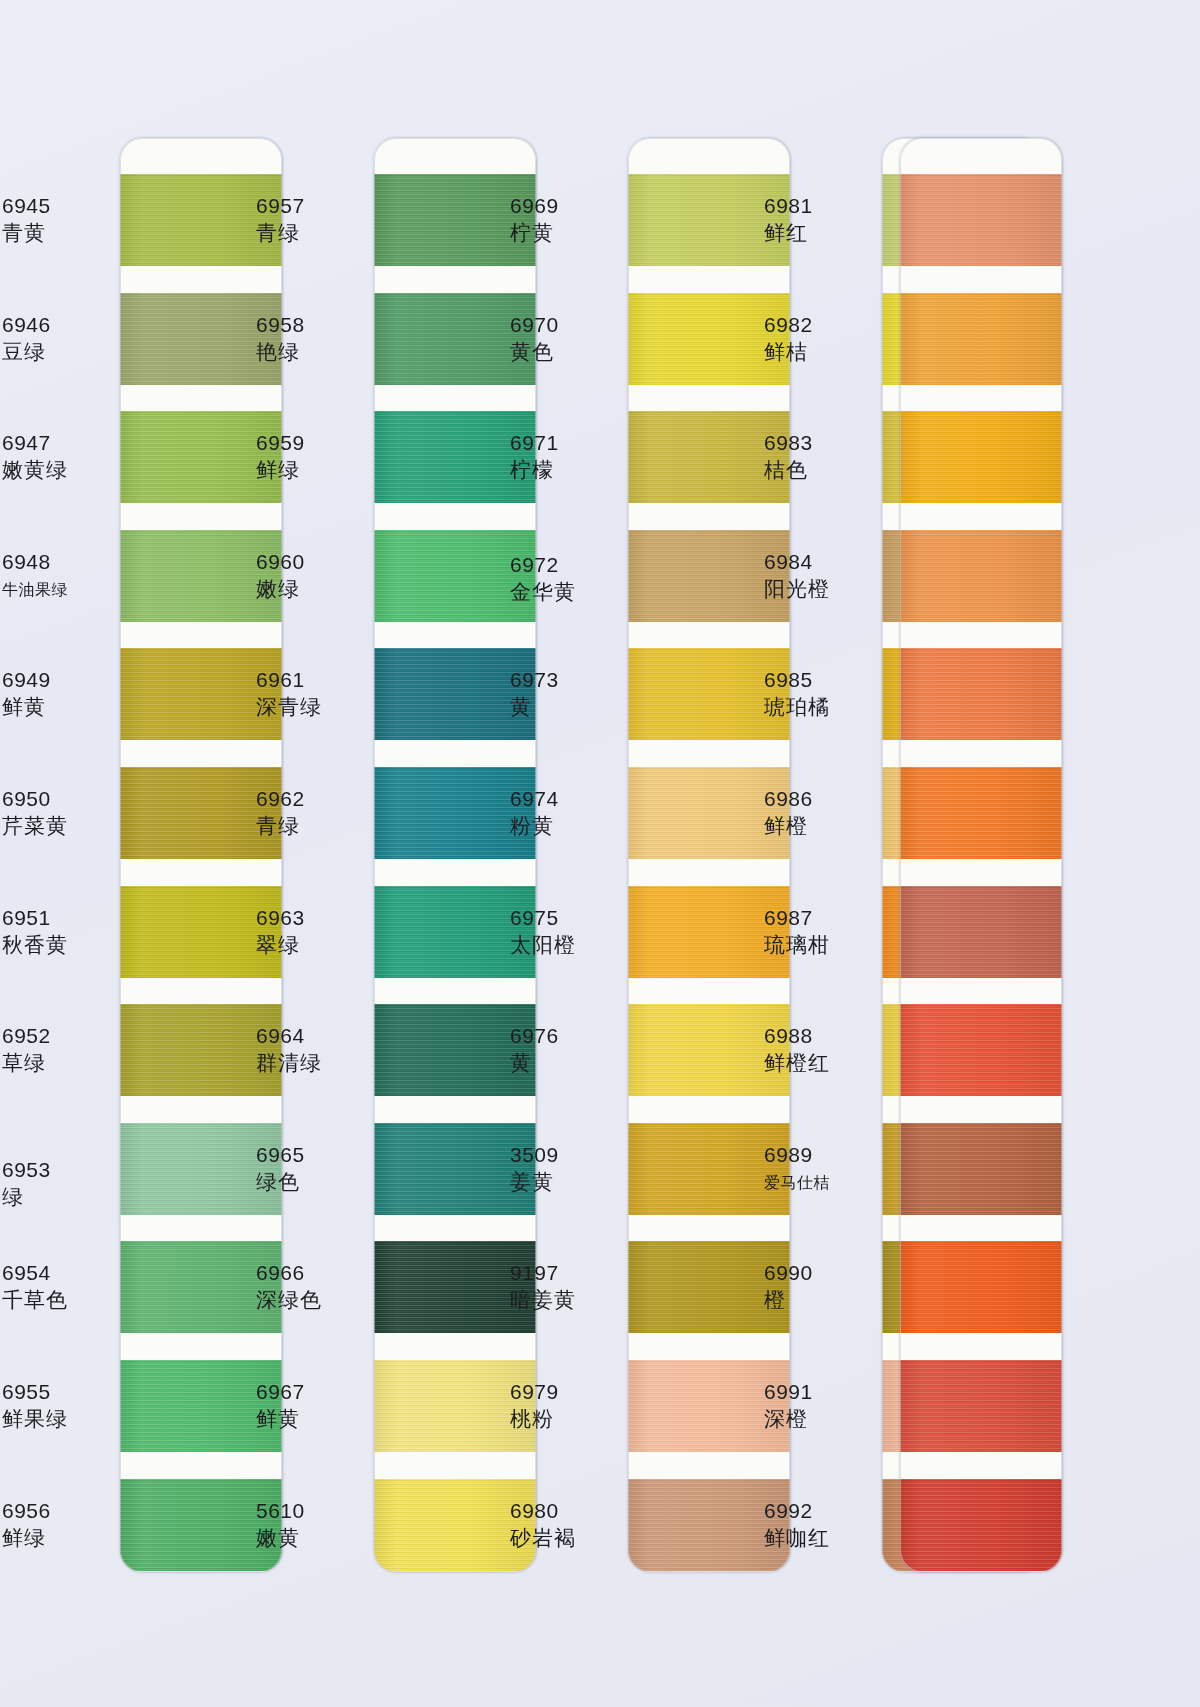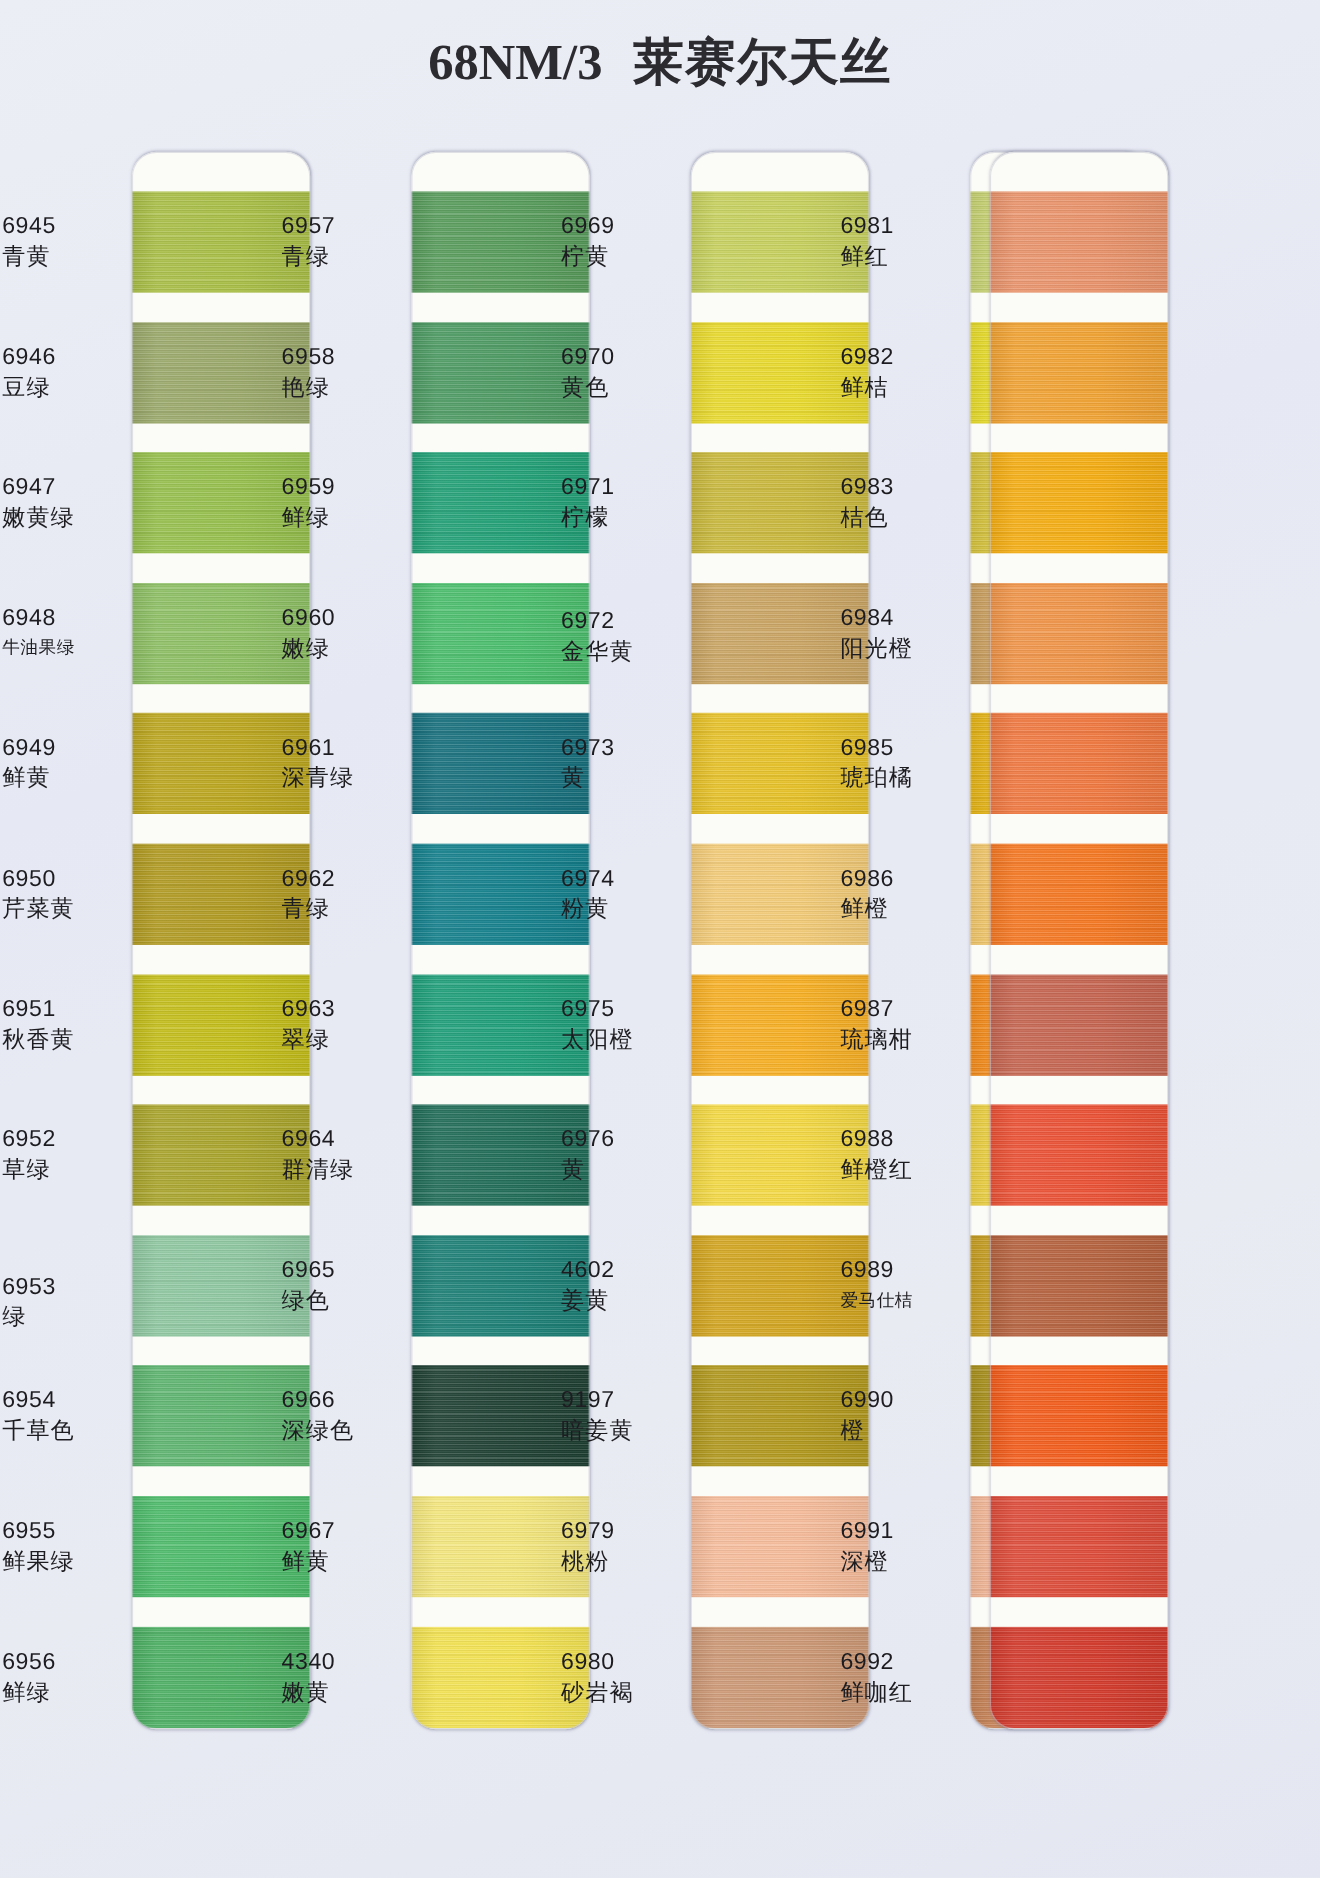--- a/index.html
+++ b/index.html
@@ -129,23 +129,20 @@
   }
   .label.small .name { font-size: 16px; letter-spacing: 0.5px; }
 </style>
 </head>
 <body>
 
 <div class="paper-bg"></div>
 
 <div class="sheet">
 
-  <div class="page-title">
-    <span class="code">68NM/3</span><span class="gap"></span><span>莱赛尔天丝</span>
-  </div>
 
   <div class="columns" id="columns">
       <div class="card" style="left: 120px;">
         <div class="swatch" title="6945 青黄" style="top: 36px; background: rgb(167, 189, 69);"></div>
         <div class="swatch" title="6946 豆绿" style="top: 154.6px; background: rgb(154, 168, 106);"></div>
         <div class="swatch" title="6947 嫩黄绿" style="top: 273.2px; background: rgb(150, 191, 77);"></div>
         <div class="swatch" title="6948 牛油果绿" style="top: 391.8px; background: rgb(140, 190, 98);"></div>
         <div class="swatch" title="6949 鲜黄" style="top: 510.4px; background: rgb(187, 166, 31);"></div>
         <div class="swatch" title="6950 芹菜黄" style="top: 629px; background: rgb(176, 154, 34);"></div>
         <div class="swatch" title="6951 秋香黄" style="top: 747.6px; background: rgb(194, 188, 24);"></div>
@@ -258,21 +255,21 @@
         </div>
         <div class="label" style="top: 1121.4px;">
           <span class="num">6966</span>
           <span class="name">深绿色</span>
         </div>
         <div class="label" style="top: 1240px;">
           <span class="num">6967</span>
           <span class="name">鲜黄</span>
         </div>
         <div class="label" style="top: 1358.6px;">
-          <span class="num">4340</span>
+          <span class="num">5610</span>
           <span class="name">嫩黄</span>
         </div>
       </div>
       <div class="card" style="left: 628px;">
         <div class="swatch" title="6969 柠黄" style="top: 36px; background: rgb(197, 207, 92);"></div>
         <div class="swatch" title="6970 黄色" style="top: 154.6px; background: rgb(232, 217, 46);"></div>
         <div class="swatch" title="6971 柠檬" style="top: 273.2px; background: rgb(201, 184, 61);"></div>
         <div class="swatch" title="6972 金华黄" style="top: 391.8px; background: rgb(201, 164, 99);"></div>
         <div class="swatch" title="6973 黄" style="top: 510.4px; background: rgb(230, 193, 40);"></div>
         <div class="swatch" title="6974 粉黄" style="top: 629px; background: rgb(242, 203, 120);"></div>
@@ -310,21 +307,21 @@
         </div>
         <div class="label" style="top: 765.6px;">
           <span class="num">6975</span>
           <span class="name">太阳橙</span>
         </div>
         <div class="label" style="top: 884.2px;">
           <span class="num">6976</span>
           <span class="name">黄</span>
         </div>
         <div class="label" style="top: 1002.8px;">
-          <span class="num">4602</span>
+          <span class="num">3509</span>
           <span class="name">姜黄</span>
         </div>
         <div class="label" style="top: 1121.4px;">
           <span class="num">9197</span>
           <span class="name">暗姜黄</span>
         </div>
         <div class="label" style="top: 1240px;">
           <span class="num">6979</span>
           <span class="name">桃粉</span>
         </div>

